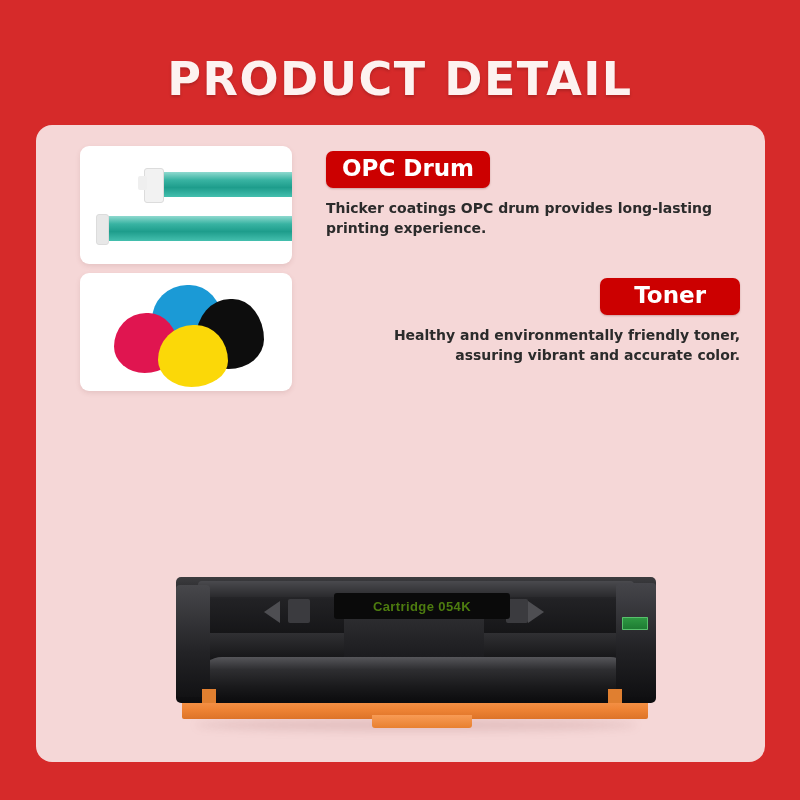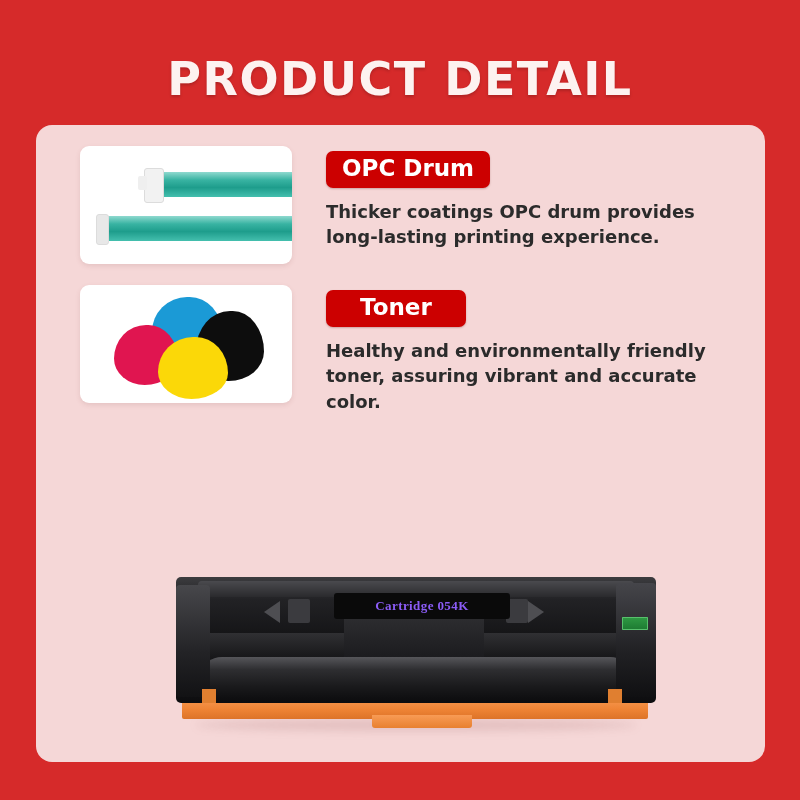--- a/index.html
+++ b/index.html
@@ -45,21 +45,21 @@
   
   .feature-row {
     position: absolute;
     left: 44px;
     width: 660px;
     height: 118px;
     display: flex;
     align-items: flex-start;
   }
   .row-0 { top: 21px; }
-  .row-1 { top: 160px; }
+  .row-1 { top: 148px; text-align: right; }
   .row-2 { top: 312px; }
 
   .thumb-card {
     width: 212px;
     height: 118px;
     background: #ffffff;
     border-radius: 9px;
     box-shadow: 0 2px 5px rgba(120,60,60,0.13);
     overflow: hidden;
     position: relative;
@@ -82,21 +82,21 @@
     padding: 5px 16px 7px 16px;
     border-radius: 7px;
     line-height: 1.08;
     box-shadow: 0 1px 2px rgba(90,0,0,0.25);
   }
   .pill-toner { padding-left: 34px; padding-right: 34px; }
 
   .feature-desc {
     margin-top: 11px;
     color: #2b2b2b;
-    font-size: 18px;
+    font-size: 14px;
     font-weight: bold;
     line-height: 1.42;
     font-family: "DejaVu Sans", sans-serif;
     max-width: 420px;
   }
 
   
   .drum {
     position: absolute;
     border-radius: 5px;
@@ -268,25 +268,25 @@
     position: absolute;
     left: 158px; top: 22px;
     width: 176px; height: 26px;
     background: #0a0a0a;
     border-radius: 3px;
     display: flex;
     align-items: center;
     justify-content: center;
   }
   .cart-label-text {
-    color: #8b5cf6;
+    color: #4d7c0f;
     font-size: 13px;
     font-weight: bold;
     letter-spacing: 0.4px;
-    font-family: Liberation Serif, serif;
+    font-family: Liberation Sans, sans-serif;
   }
 </style>
 </head>
 <body>
 
 <div class="header">
   <div class="header-title">PRODUCT DETAIL</div>
 </div>
 
 <div class="panel">

